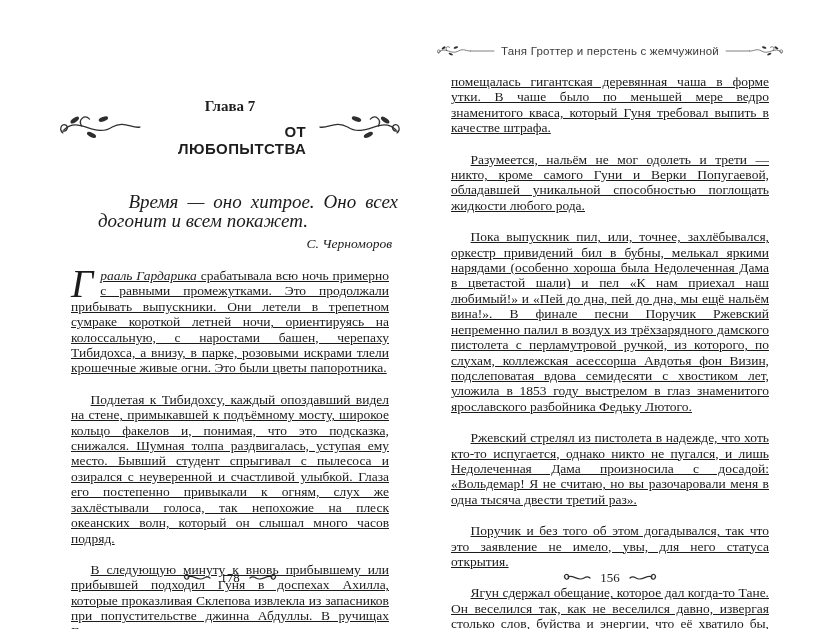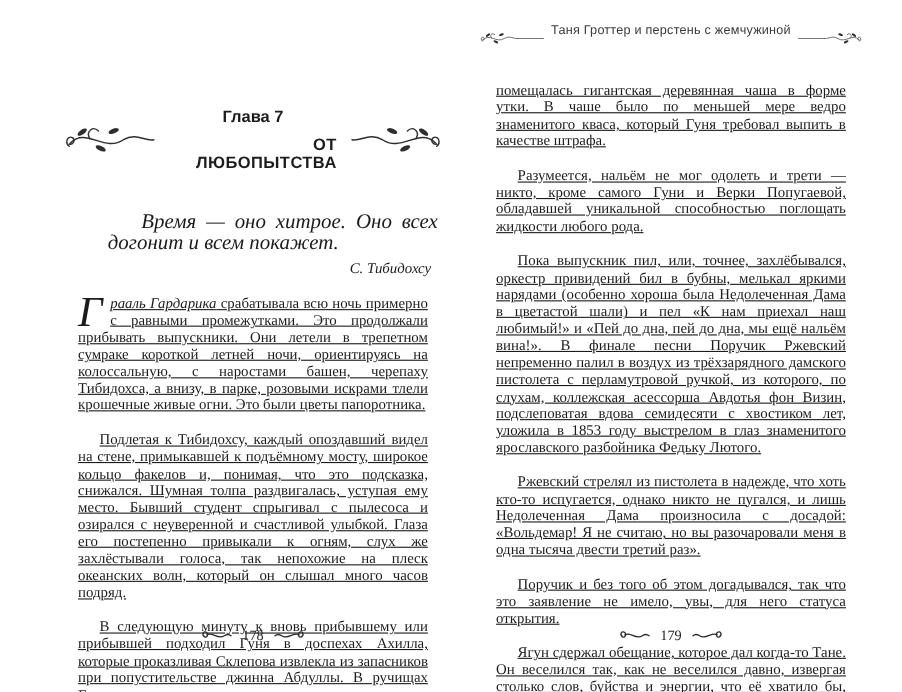--- a/index.html
+++ b/index.html
@@ -2,34 +2,34 @@
 <html lang="ru"><head>
 <meta charset="utf-8">
 <style>
   html,body{margin:0;padding:0;background:#ffffff;}
   .spread{
     position:relative;width:820px;height:629px;background:#ffffff;
     font-family:"Liberation Serif",serif;color:#1b1b1b;overflow:hidden;
   }
   
   .running-head{
-    position:absolute;left:435px;top:22px;width:350px;height:30px;
-    display:flex;justify-content:center;gap:4px;
+    position:absolute;left:435px;top:36px;width:350px;height:30px;
+    display:flex;align-items:center;justify-content:center;gap:4px;
   }
   .running-title{
     font-family:"Liberation Sans",sans-serif;font-size:11.5px;color:#3b3b3b;
     white-space:nowrap;letter-spacing:.2px;padding:0 2px;
   }
   
   .chapter-block{
     position:absolute;left:55px;top:98px;width:350px;
     display:flex;align-items:center;justify-content:center;gap:12px;
   }
   .chapter-titles{text-align:center;font-family:"Liberation Sans",sans-serif;font-weight:bold;color:#1d1d1d;}
-  .chapter-number{font-size:15px;margin-bottom:8px;}
+  .chapter-number{font-size:15px;margin-bottom:8px;font-family:Liberation Serif, serif;}
   .chapter-title{font-size:15px;letter-spacing:.4px;text-align:right;}
   
   .epigraph{
     position:absolute;left:98px;top:192px;width:300px;
     font-style:italic;font-size:19px;line-height:19px;text-align:justify;text-indent:1.6em;
   }
   .epigraph-author{
     position:absolute;left:98px;top:236px;width:294px;
     font-style:italic;font-size:13.5px;text-align:right;
   }
@@ -114,21 +114,21 @@
       </g>
       <g fill="#2e2e2e">
         <ellipse cx="20" cy="9" rx="5" ry="2.2" transform="rotate(-35 20 9)"></ellipse>
         <ellipse cx="37" cy="24" rx="5" ry="2.2" transform="rotate(25 37 24)"></ellipse>
         <ellipse cx="49" cy="8" rx="5" ry="2.2" transform="rotate(-20 49 8)"></ellipse>
       </g>
     </svg>
   </div>
 
   <div class="epigraph">Время — оно хитрое. Оно всех догонит и всем покажет.</div>
-  <div class="epigraph-author">С. Тибидохсу</div>
+  <div class="epigraph-author">С. Черноморов</div>
 
   <div class="body-col left-body">
     <p class="bp no-indent">
       <span class="dropcap">Г</span><span class="lead-italic">рааль Гардарика</span><span> срабатывала всю ночь примерно с равными промежутками. Это продолжали прибывать выпускники. Они летели в трепетном сумраке короткой летней ночи, ориентируясь на колоссальную, с наростами башен, черепаху Тибидохса, а внизу, в парке, розовыми искрами тлели крошечные живые огни. Это были цветы папоротника.</span>
     </p>
     <p class="bp">Подлетая к Тибидохсу, каждый опоздавший видел на стене, примыкавшей к подъёмному мосту, широкое кольцо факелов и, понимая, что это подсказка, снижался. Шумная толпа раздвигалась, уступая ему место. Бывший студент спрыгивал с пылесоса и озирался с неуверенной и счастливой улыбкой. Глаза его постепенно привыкали к огням, слух же захлёстывали голоса, так непохожие на плеск океанских волн, который он слышал много часов подряд.</p>
     <p class="bp">В следующую минуту к вновь прибывшему или прибывшей подходил Гуня в доспехах Ахилла, которые проказливая Склепова извлекла из запасников при попустительстве джинна Абдуллы. В ручищах Гломова</p>
   </div>
 
   <div class="body-col right-body">
@@ -157,21 +157,21 @@
     </svg>
   </div>
 
   <div class="folio folio-right">
     <svg width="30" height="12" viewBox="0 0 30 12">
       <g fill="none" stroke="#2e2e2e" stroke-width="1.2" stroke-linecap="round">
         <path d="M5,7 C2,5 4,1 7,3 C9,5 7,8 5,7"></path>
         <path d="M7,5 C12,2 17,10 23,6 C26,4 28,5 29,6"></path>
       </g>
     </svg>
-    <span>179</span>
+    <span>156</span>
     <svg width="30" height="12" viewBox="0 0 30 12" style="transform:scaleX(-1)">
       <g fill="none" stroke="#2e2e2e" stroke-width="1.2" stroke-linecap="round">
         <path d="M5,7 C2,5 4,1 7,3 C9,5 7,8 5,7"></path>
         <path d="M7,5 C12,2 17,10 23,6 C26,4 28,5 29,6"></path>
       </g>
     </svg>
   </div>
 
 </div>
 

